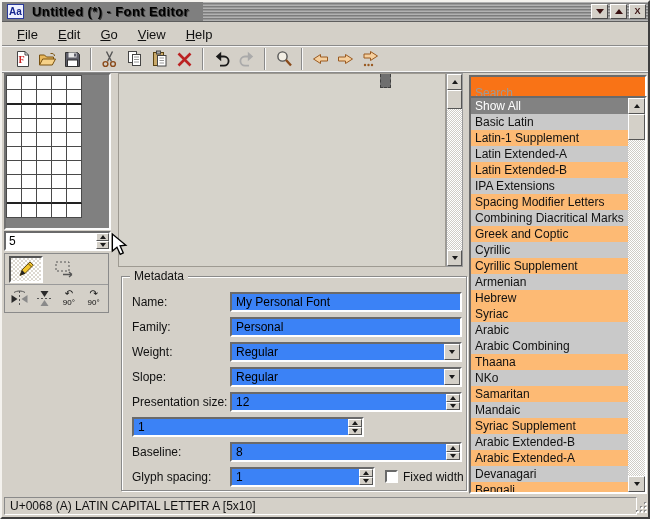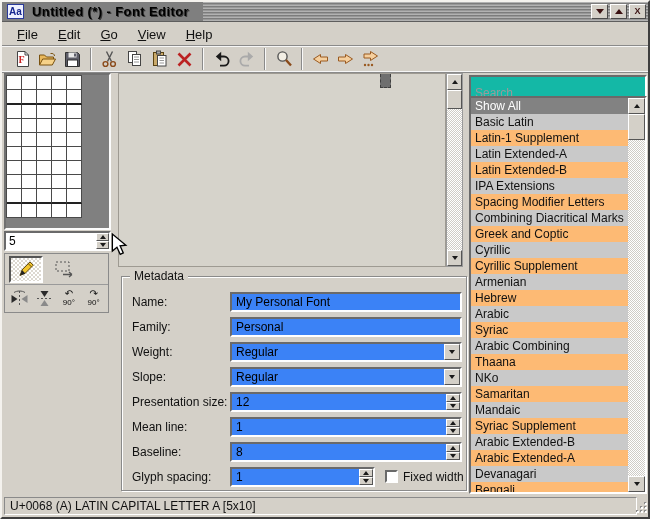--- a/index.html
+++ b/index.html
@@ -102,21 +102,21 @@
   .m-input.short{ width:145px; }
   .dd-btn{ position:absolute; right:0; top:0; width:16px; height:16px; background:#d4d0c8;
     border:1px solid; border-color:#fff #555 #555 #fff; display:flex; align-items:center; justify-content:center; }
   .msp-col{ position:absolute; right:0; top:0; bottom:0; width:14px; display:flex; flex-direction:column; }
   .checkbox{ width:13px; height:13px; background:#fff; border:2px solid;
     border-color:#6a6a6a #fff #fff #6a6a6a; margin:0 5px 0 10px; }
   .cb-label{ font-size:12px; }
 
   
   .search-box{ position:absolute; left:467px; top:73px; width:178px; height:36px;
-    border:2px solid; border-color:#6a6a6a #fff #fff #6a6a6a; background:#14b8a6; }
+    border:2px solid; border-color:#6a6a6a #fff #fff #6a6a6a; background:#f97316; }
   .search-box input{ border:none; outline:none; width:100%; height:100%; padding-left:4px;
     font:12px "Liberation Sans",sans-serif; background:transparent; }
   .search-box input::placeholder{ color:#9a9a9a; opacity:1; }
   .block-list{ position:absolute; left:467px; top:94px; width:178px; height:398px;
     border:2px solid; border-color:#6a6a6a #fff #fff #6a6a6a; background:#fdba74; overflow:hidden; }
   .block-rows{ margin-right:17px; }
   .lrow{ height:16px; line-height:16px; padding-left:4px; white-space:nowrap; overflow:hidden; font-size:12px; }
   .lrow.alt{ background:#c9c9c9; }
   .lrow.sel{ background:#828282; color:#fff; }
   .list-scroll{ position:absolute; right:0; top:0; bottom:0; width:17px; border:none;
@@ -442,21 +442,20 @@
                 <span class="stri up"></span>
               </div>
             <div class="spin-btn">
                 <span class="stri down"></span>
               </div>
           </div>
         </div>
       </div>
 
       <div class="m-row">
-        <span class="m-label">Mean line:</span>
         <div class="m-input">
           <input value="1" style="">
           <div class="msp-col">
             <div class="spin-btn">
                 <span class="stri up"></span>
               </div>
             <div class="spin-btn">
                 <span class="stri down"></span>
               </div>
           </div>
@@ -509,22 +508,22 @@
         <div class="lrow alt">Latin Extended-A</div>
         <div class="lrow">Latin Extended-B</div>
         <div class="lrow alt">IPA Extensions</div>
         <div class="lrow">Spacing Modifier Letters</div>
         <div class="lrow alt">Combining Diacritical Marks</div>
         <div class="lrow">Greek and Coptic</div>
         <div class="lrow alt">Cyrillic</div>
         <div class="lrow">Cyrillic Supplement</div>
         <div class="lrow alt">Armenian</div>
         <div class="lrow">Hebrew</div>
+        <div class="lrow">Syriac</div>
         <div class="lrow alt">Arabic</div>
-        <div class="lrow">Syriac</div>
         <div class="lrow alt">Arabic Combining</div>
         <div class="lrow">Thaana</div>
         <div class="lrow alt">NKo</div>
         <div class="lrow">Samaritan</div>
         <div class="lrow alt">Mandaic</div>
         <div class="lrow">Syriac Supplement</div>
         <div class="lrow alt">Arabic Extended-B</div>
         <div class="lrow">Arabic Extended-A</div>
         <div class="lrow alt">Devanagari</div>
         <div class="lrow">Bengali</div>

